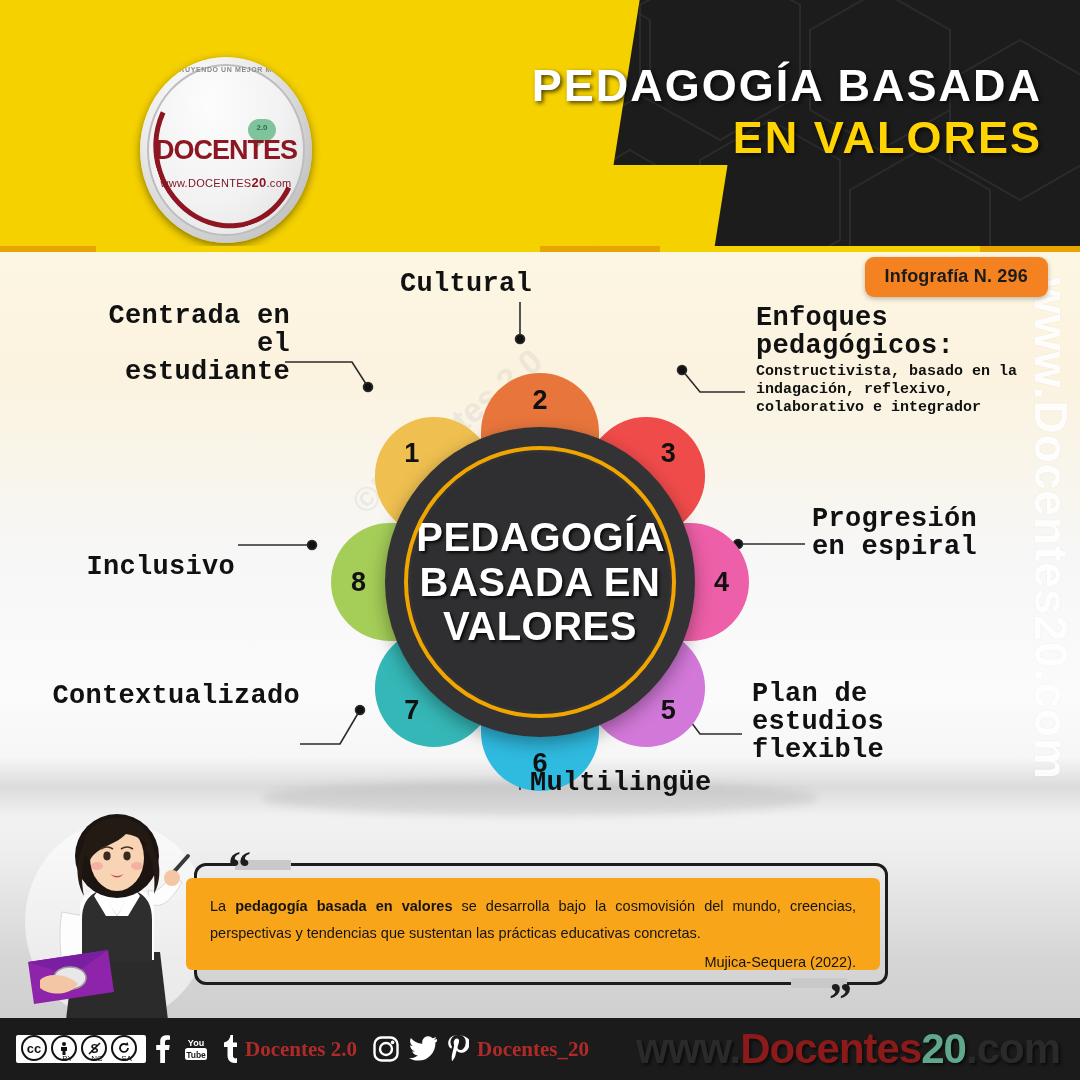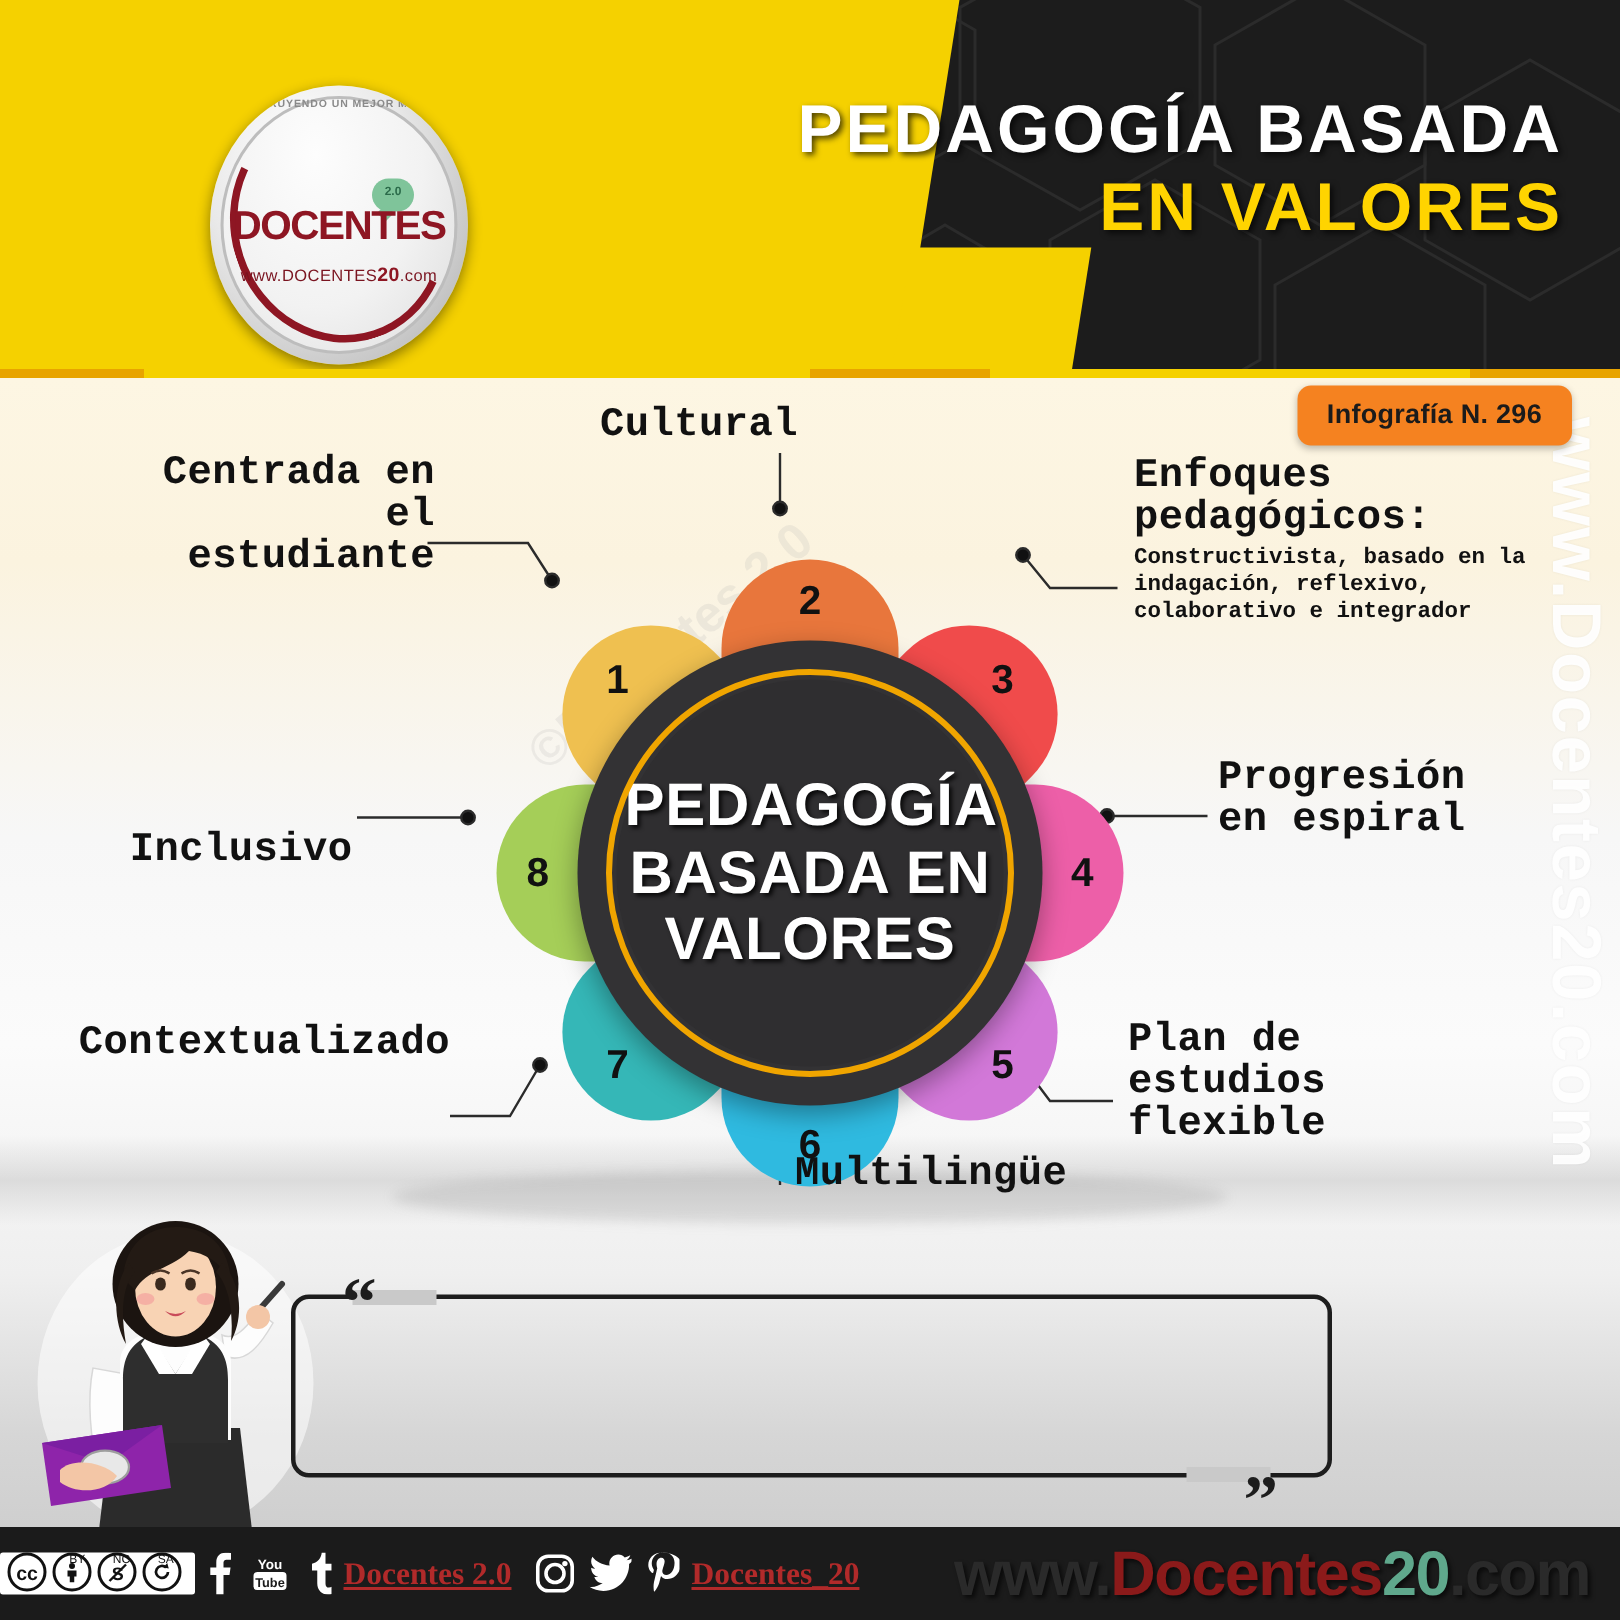--- a/index.html
+++ b/index.html
@@ -172,28 +172,28 @@
   }
   .quote-box b{font-weight:bold;}
   .quote-attr{display:block;text-align:right;margin-top:2px;}
 
   
   .teacher{position:absolute;left:22px;top:812px;width:190px;height:208px;}
 
   
   .footer{position:absolute;left:0;top:1018px;width:1080px;height:62px;background:#1b1b1b;
     display:flex;align-items:center;}
-  .cc{background:#fff;padding:0 5px 2px 5px;border-radius:2px;display:flex;align-items:flex-start;}
+  .cc{margin-left:16px;background:#fff;padding:0 5px 2px 5px;border-radius:2px;display:flex;align-items:flex-end;}
   .cc-ic{width:26px;height:26px;border-radius:50%;border:2px solid #111;display:flex;align-items:center;justify-content:center;
     font-size:13px;font-weight:bold;color:#111;margin-right:2px;}
   .cc-col{display:flex;flex-direction:column;align-items:center;margin-right:2px;}
   .cc-lbl{font-size:8px;font-weight:normal;color:#111;margin-top:0px;}
   .foot-icon{margin:0 5px;display:flex;align-items:center;justify-content:center;}
   .foot-txt{color:#B12A2A;font-weight:bold;font-size:21px;margin:0 6px 0 3px;
-    font-family:"Liberation Serif",serif;text-decoration:underline;}
+    font-family:"Liberation Serif",serif;}
   .site{margin-left:auto;margin-right:20px;font-size:42px;font-weight:bold;letter-spacing:-1px;
     text-shadow:2px 2px 3px rgba(0,0,0,.6);font-family:"Liberation Sans",sans-serif;}
   .site .w{color:#2a2a2a;} .site .d{color:#8B1A1A;} .site .n{color:#5FA88C;} .site .c{color:#2a2a2a;}
 </style>
 </head>
 <body>
 
 <div id="page">
 
   <div class="header">
@@ -391,20 +391,24 @@
     <path d="M18 168 C26 160 46 162 56 172 C48 184 28 184 18 176 Z" fill="#f3c6a6"></path>
   </svg>
 
   <div class="quote-wrap">
     <div class="quote-frame">
       <div class="gap-top"></div>
       <div class="gap-bot"></div>
     </div>
     <div class="qmark open">“</div>
     <div class="qmark close">”</div>
+    <div class="quote-box">
+      <span>La </span><b>pedagogía basada en valores</b><span> se desarrolla bajo la cosmovisión del mundo, creencias, perspectivas y tendencias que sustentan las prácticas educativas concretas.</span>
+      <span class="quote-attr">Mujica-Sequera (2022).</span>
+    </div>
   </div>
 
   <div class="footer">
     <div class="cc">
       <div class="cc-col">
         <div class="cc-ic">cc</div>
       </div>
       <div class="cc-col">
         <div class="cc-ic">
           <svg width="14" height="14" viewBox="0 0 14 14">

